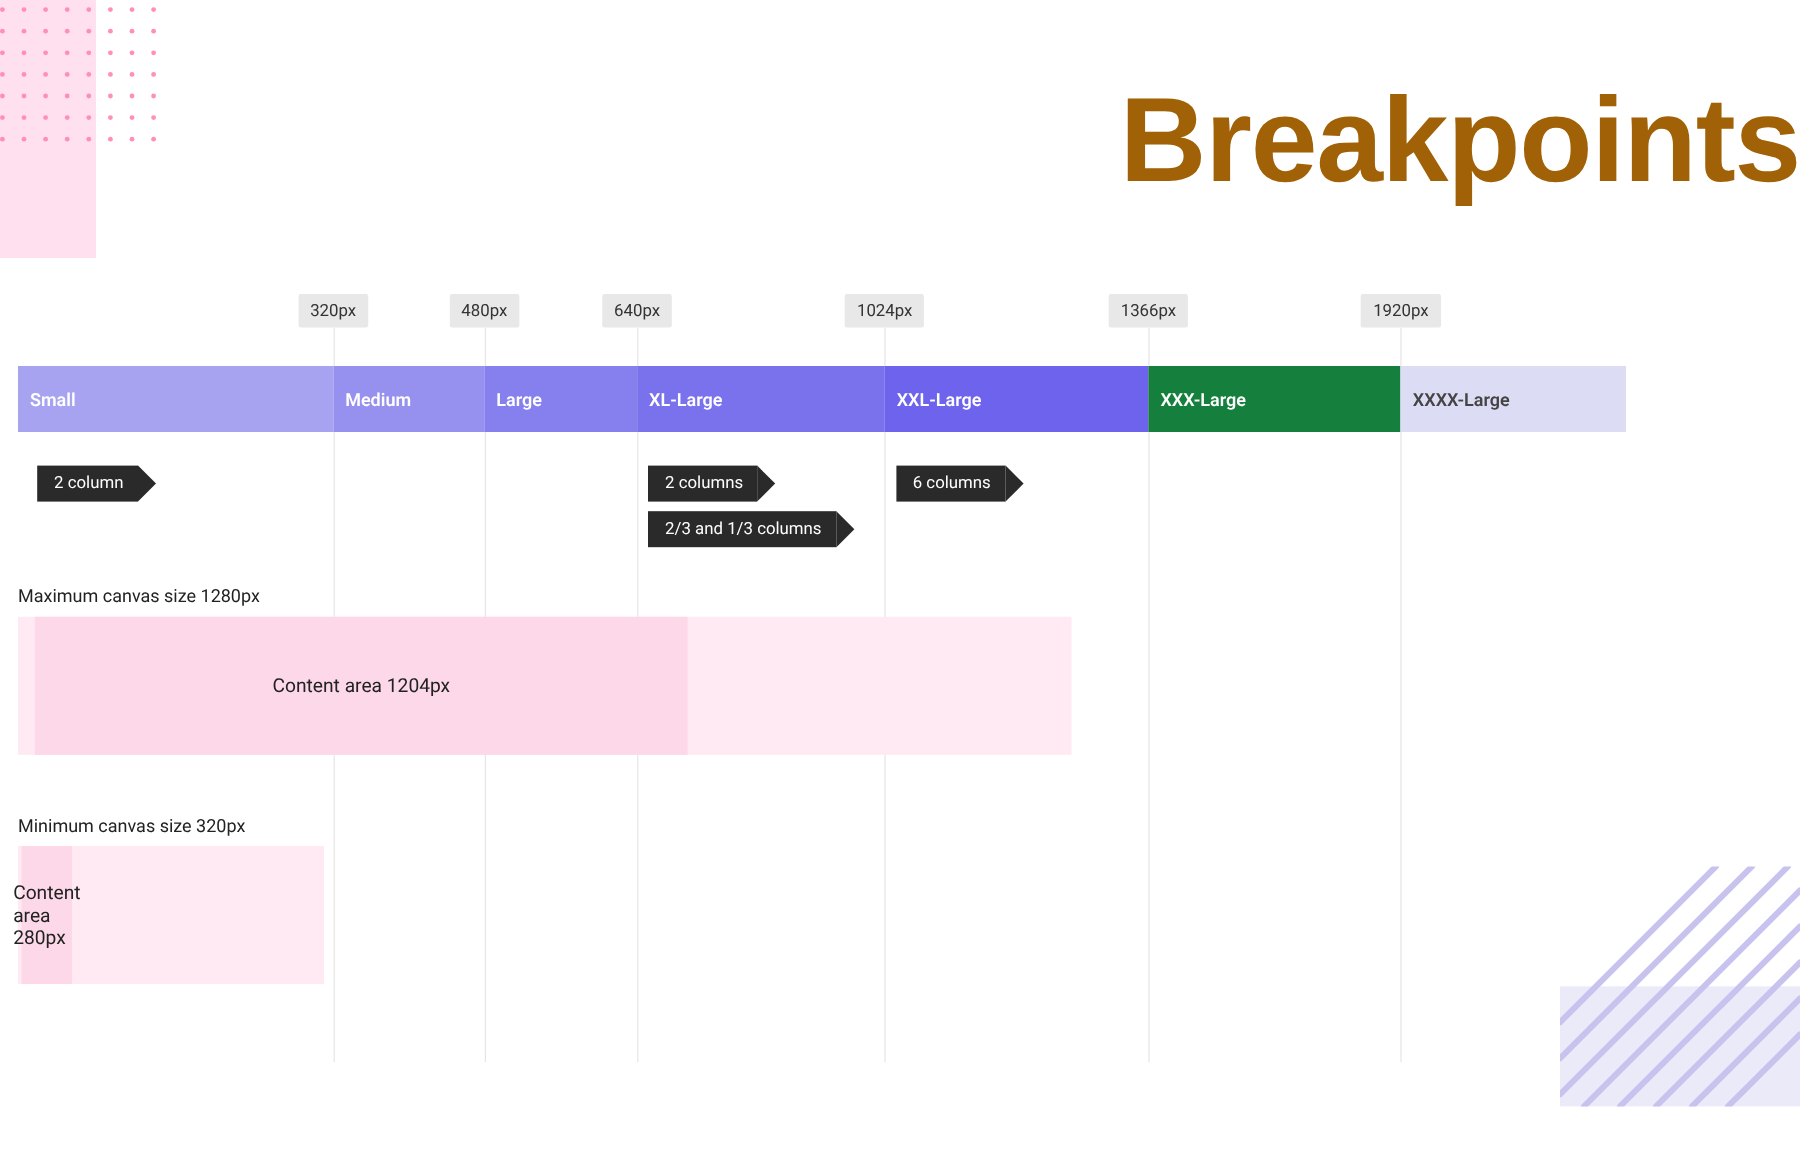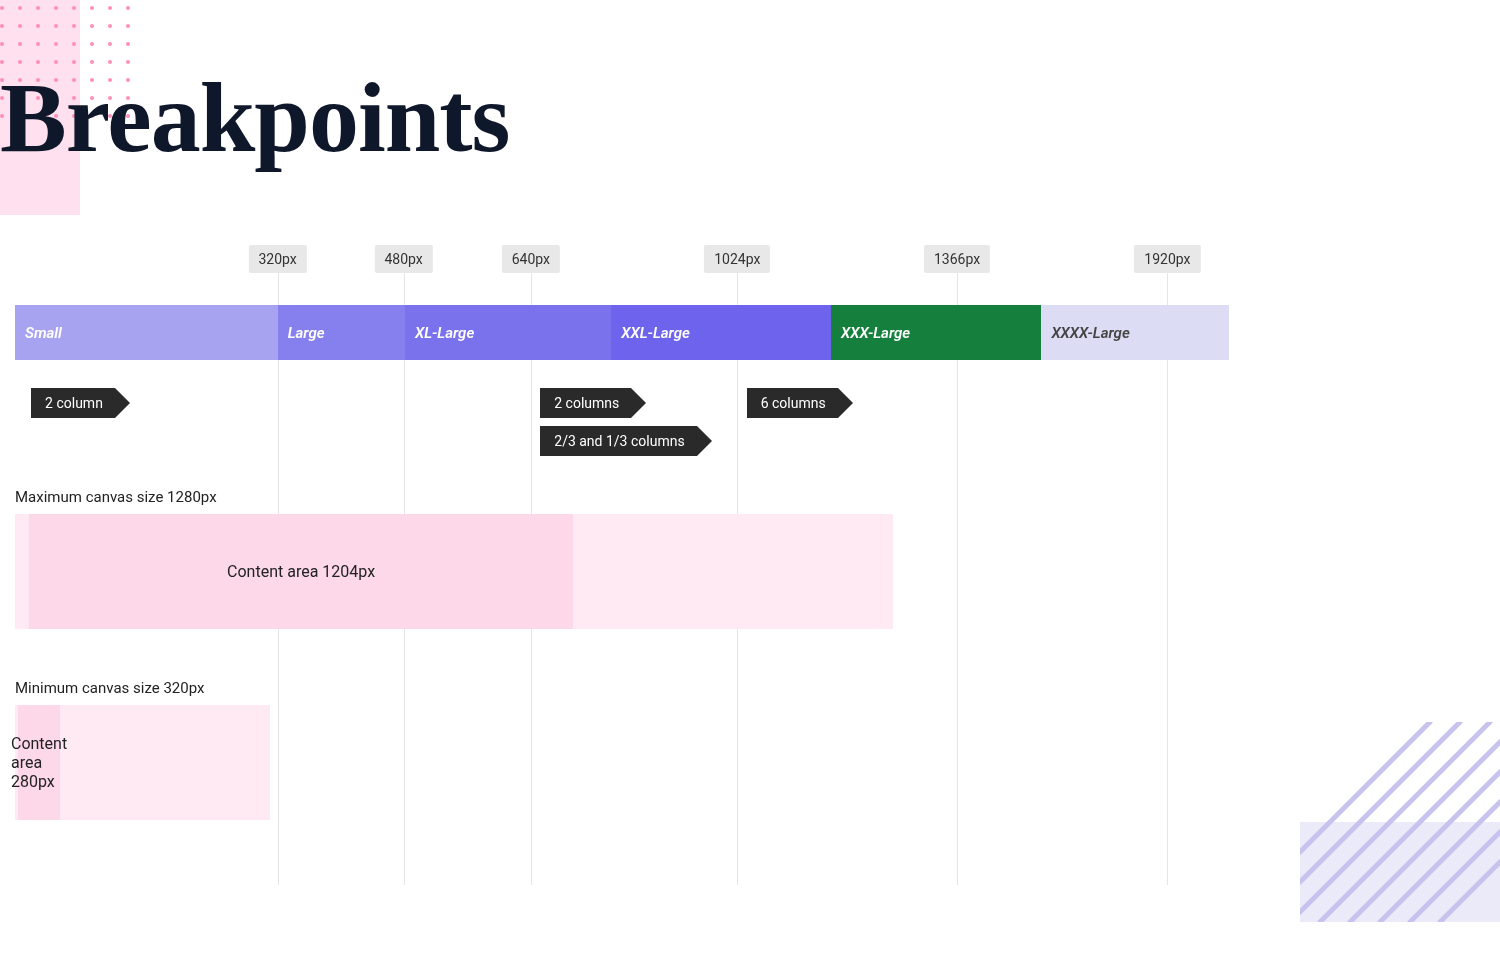--- a/index.html
+++ b/index.html
@@ -56,25 +56,25 @@
     background: #dcdcf5;
     opacity: .6;
   }
 
   
   .title {
     position: absolute;
     top: 60px;
     left: 0;
     width: 100%;
-    text-align: left;
-    font-family: Liberation Serif, serif;
+    text-align: right;
+    font-family: Liberation Sans, sans-serif;
     font-weight: 900;
     font-size: 100px;
-    color: #0f172a;
+    color: #a16207;
     letter-spacing: -1px;
   }
 
   
   .diagram {
     position: absolute;
     top: 245px;
     left: 15px;
     width: 1340px;
   }
@@ -102,21 +102,20 @@
     background: #e5e5e5;
     height: 612px;
   }
 
   
   .sizebar {
     position: relative;
     height: 65px;
     display: flex;
     width: 100%;
-    font-style: italic;
   }
   .seg {
     height: 55px;
     color: #fff;
     font-size: 15px;
     font-weight: 600;
     display: flex;
     align-items: center;
     padding-left: 10px;
   }
@@ -270,20 +269,21 @@
       <div class="marker" style="left: 53.9%;">1024px</div>
       <div class="marker-line" style="left: 53.9%;"></div>
       <div class="marker" style="left: 70.3%;">1366px</div>
       <div class="marker-line" style="left: 70.3%;"></div>
       <div class="marker" style="left: 86%;">1920px</div>
       <div class="marker-line" style="left: 86%;"></div>
     </div>
 
   <div class="sizebar" id="sizebar">
       <div class="seg seg0" style="width: 19.6%;">Small</div>
+      <div class="seg seg1" style="width: 9.4%;">Medium</div>
       <div class="seg seg2" style="width: 9.5%;">Large</div>
       <div class="seg seg3" style="width: 15.4%;">XL-Large</div>
       <div class="seg seg4" style="width: 16.4%;">XXL-Large</div>
       <div class="seg seg5" style="width: 15.7%;">XXX-Large</div>
       <div class="seg seg6" style="width: 14%;">XXXX-Large</div>
     </div>
 
   <div class="tags-row" id="tags">
       <div class="tag" style="left: 1.2%; top: 0px;">2 column</div>
       <div class="tag" style="left: 39.2%; top: 0px;">2 columns</div>

